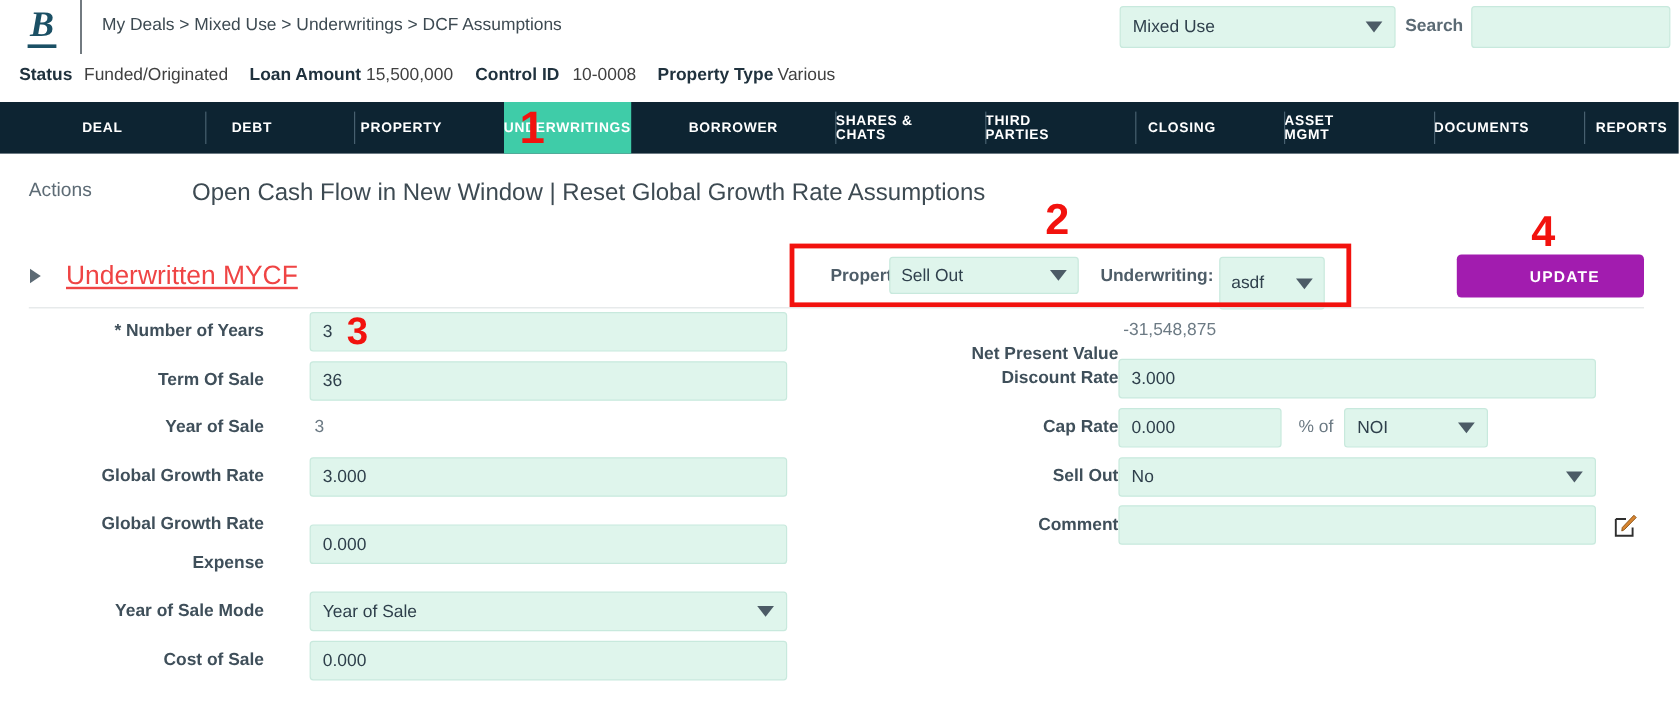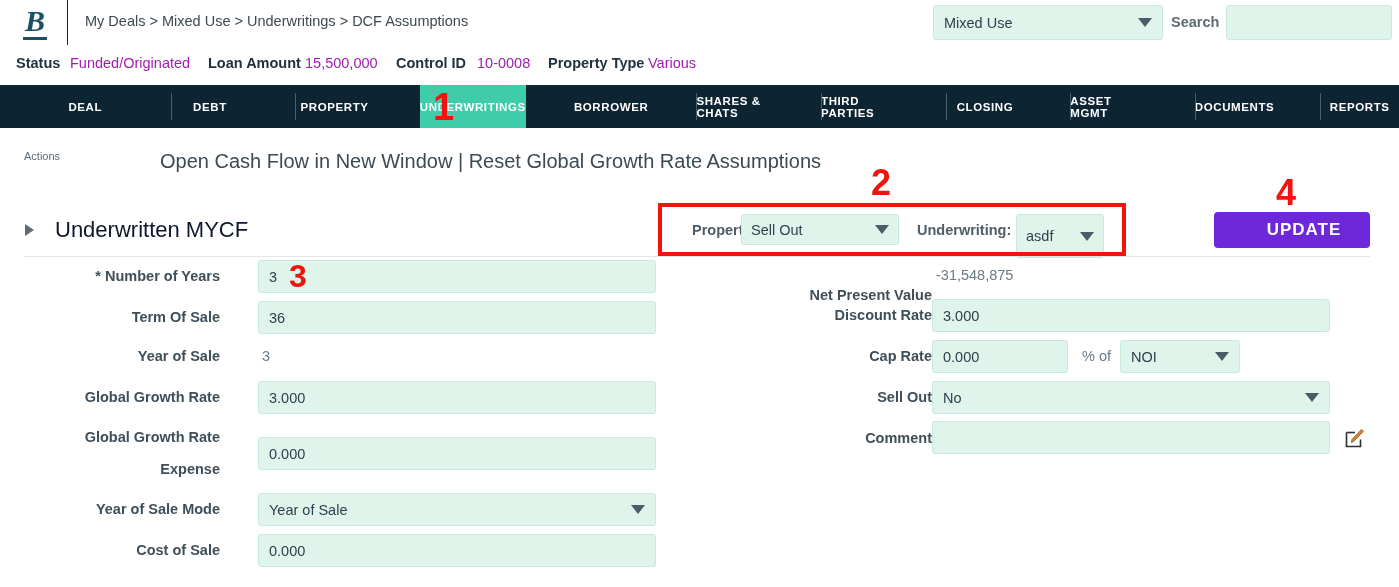--- a/index.html
+++ b/index.html
@@ -59,21 +59,21 @@
     font-family: "Liberation Sans", sans-serif;
   }
 
   
   .statusbar {
     position: absolute; left: 0; top: 48px; width: 1399px; height: 35px;
     font-size: 14.5px; white-space: nowrap;
   }
   .statusbar .item { position: absolute; top: 7px; }
   .st-key { font-weight: bold; color: #20323e; }
-  .st-val { color: #a21caf; }
+  .st-val { color: #404040; }
 
   
   .navbar {
     position: absolute; left: 0; top: 85px; width: 1399px; height: 43px;
     background: #0d2432; display: flex;
   }
   .navtab {
     flex: 1 1 0; height: 43px;
     display: flex; align-items: center; justify-content: center;
     color: #ffffff; font-size: 11.5px; font-weight: bold;
@@ -84,37 +84,37 @@
     width: 1px; height: 27px; background: #47606f;
   }
   .navtab.active {
     background: #3fcca8; color: #ffffff;
   }
   .navtab.active::before, .navtab.active + .navtab::before { background: transparent; }
 
   
   .actions-label {
     position: absolute; left: 24px; top: 150px;
-    font-size: 11px; color: #5d6b75;
+    font-size: 16px; color: #5d6b75;
   }
   .actions-links {
     position: absolute; left: 160px; top: 150px;
     font-size: 20px; color: #3d4a52;
   }
 
   
   .section-arrow {
     position: absolute; left: 25px; top: 224px;
     width: 0; height: 0;
     border-top: 6px solid transparent; border-bottom: 6px solid transparent;
     border-left: 9px solid #5d6b75;
   }
   .section-title {
     position: absolute; left: 55px; top: 217px;
-    font-size: 22px; color: #0f172a; font-weight: normal;
+    font-size: 22px; color: #ef4444; font-weight: normal; text-decoration: underline;
   }
 
   
   .redbox {
     position: absolute; left: 658px; top: 203px; width: 468px; height: 53px;
     border: 4px solid #f2120e; background: transparent;
   }
   .ann {
     position: absolute; color: #f2120e; font-weight: bold;
     font-family: "Liberation Sans", sans-serif;
@@ -127,22 +127,22 @@
   .sel-box {
     position: absolute; background: #dff5ec; border: 1px solid #c8e9dd;
     border-radius: 3px; display: flex; align-items: center;
     padding: 0 9px; font-size: 14.5px; color: #30414d;
   }
   .sel-box .caret { margin-left: auto; }
 
   
   .update-btn {
     position: absolute; left: 1214px; top: 212px; width: 156px; height: 36px;
-    background: #6d28d9; color: #ffffff; border: none; border-radius: 4px;
-    font-size: 17px; font-weight: bold; letter-spacing: 1px;
+    background: #a21caf; color: #ffffff; border: none; border-radius: 4px;
+    font-size: 13px; font-weight: bold; letter-spacing: 1px;
     font-family: "Liberation Sans", sans-serif; cursor: pointer; padding-left: 24px;
   }
 
   
   .hairline {
     position: absolute; left: 24px; top: 256px; width: 1346px; height: 1px;
     background: #e2e5e7;
   }
 
   

